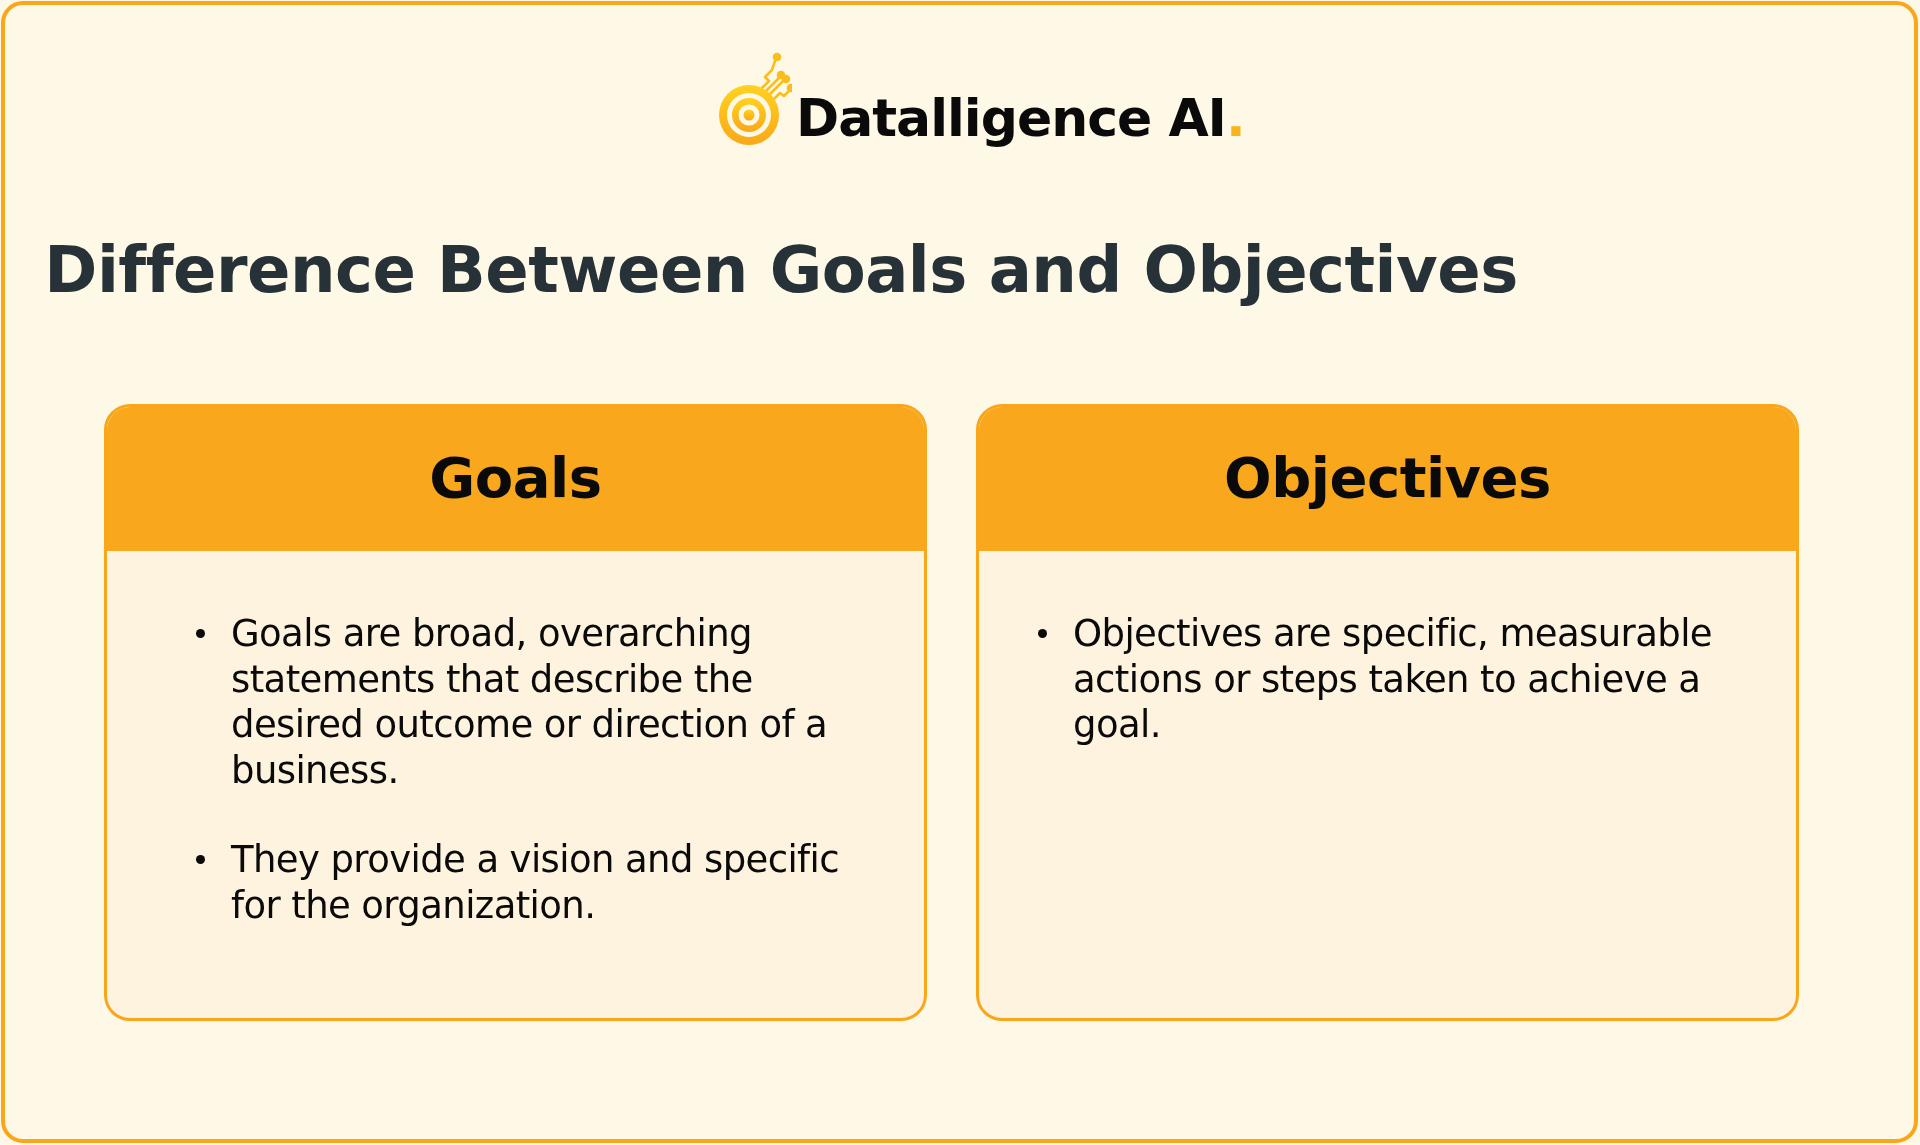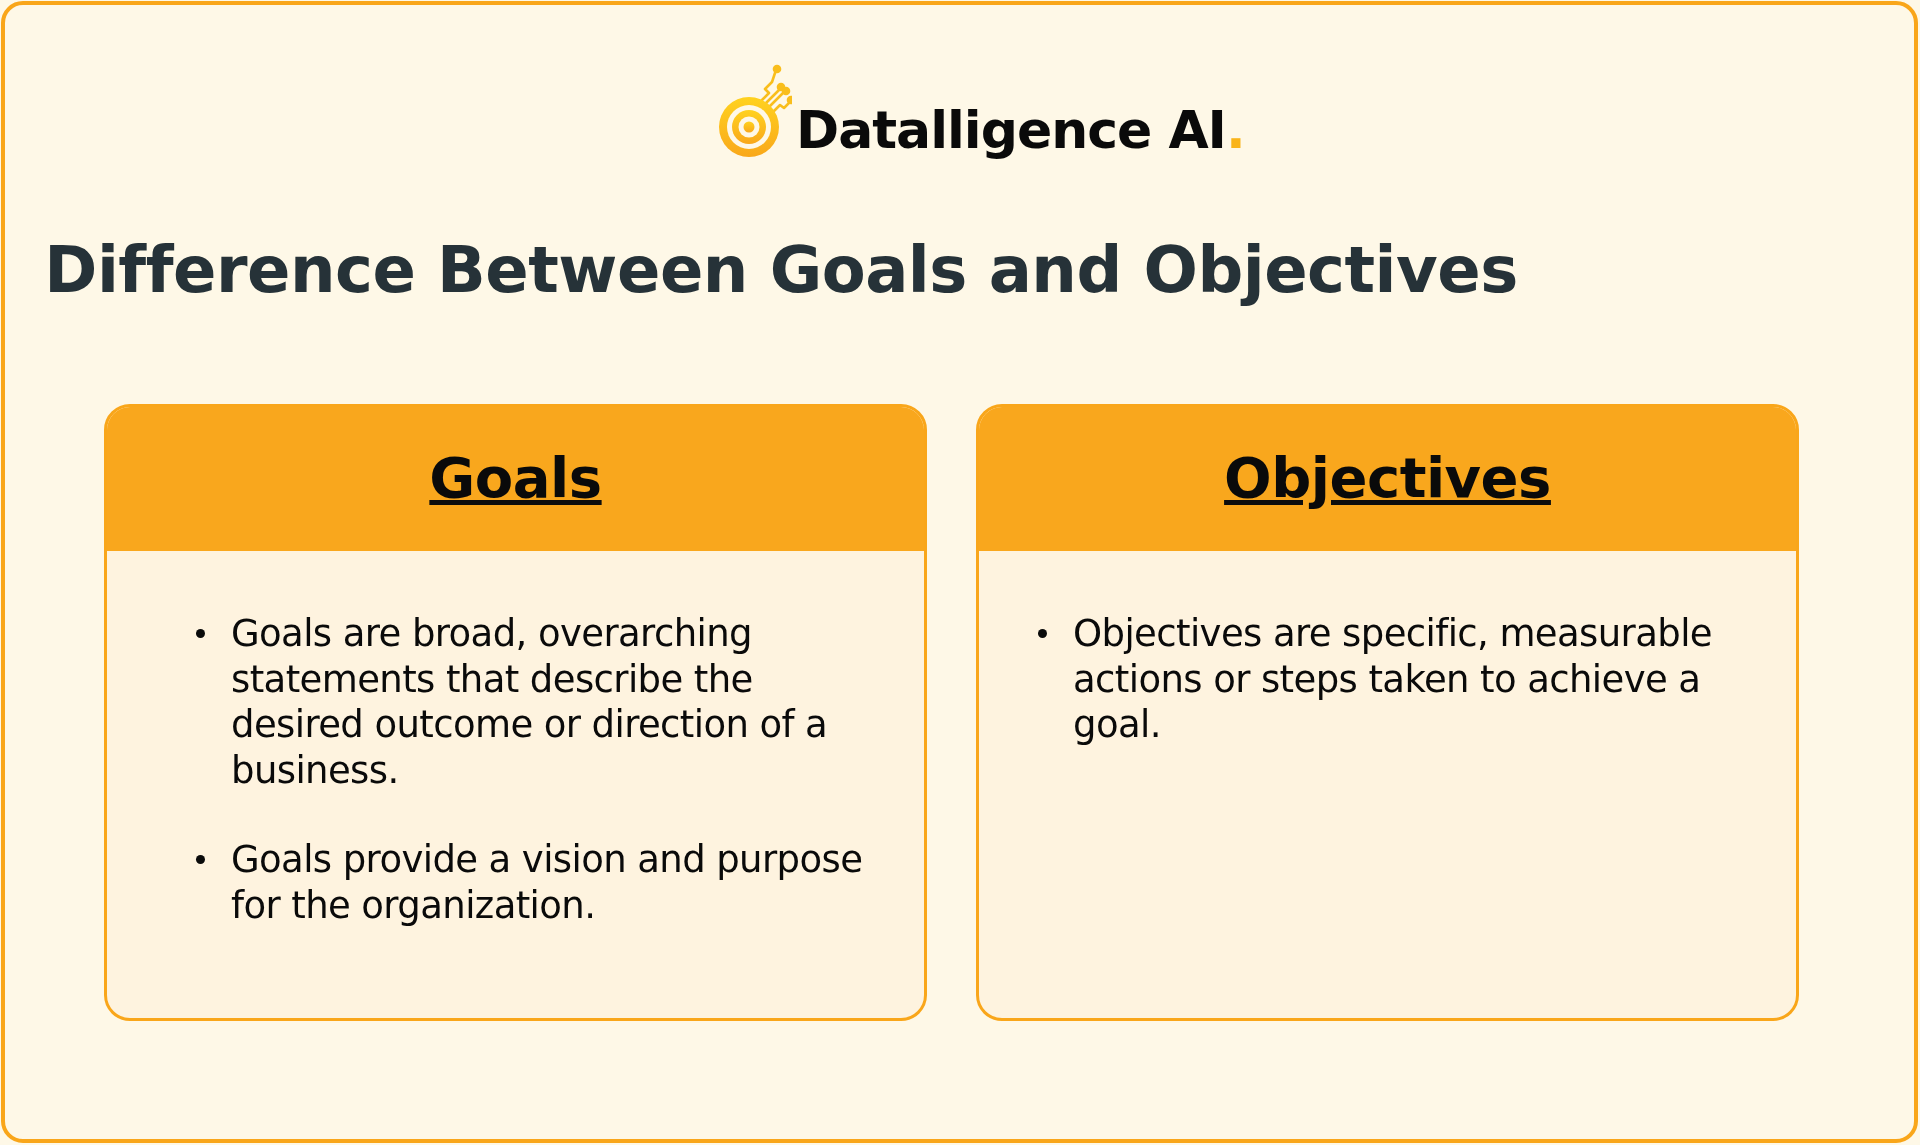--- a/index.html
+++ b/index.html
@@ -4,21 +4,21 @@
 <style>
   * { margin: 0; padding: 0; box-sizing: border-box; }
   html, body { width: 1920px; height: 1145px; background: #FEF8E7; overflow: hidden; }
   body { font-family: "Liberation Sans", "DejaVu Sans", sans-serif; color: #0d0d0d; }
 
   .frame {
     position: absolute; left: 1px; top: 1px; width: 1917px; height: 1142px;
     border: 4px solid #F9A61A; border-radius: 22px; background: #FEF8E7;
   }
 
-  .brand { position: absolute; left: 714px; top: 56px; height: 104px; display: flex; align-items: flex-end; }
+  .brand { position: absolute; left: 714px; top: 44px; height: 104px; display: flex; align-items: flex-end; }
   .brand-icon { width: 78px; height: 104px; display: block; }
   .brand-name {
     font-family: "DejaVu Sans", sans-serif; font-weight: bold; font-size: 52px;
     letter-spacing: -1px; color: #0a0a0a; margin-left: 4px; line-height: 1; padding-bottom: 4px;
   }
   .brand-dot { color: #F9B41B; }
 
   .page-title {
     position: absolute; left: 0; top: 232px; width: 1562px; text-align: center;
     font-family: "DejaVu Sans", sans-serif; font-weight: bold; font-size: 64px;
@@ -27,21 +27,20 @@
 
   .card {
     position: absolute; top: 404px; width: 823px; height: 617px;
     border: 3px solid #F9A61A; border-radius: 26px; background: #FEF3DF; overflow: hidden;
   }
   .card.left { left: 104px; }
   .card.right { left: 976px; }
   .card-header {
     height: 147px; background: #F9A71D; display: flex; align-items: center; justify-content: center;
     margin: -3px -3px 0 -3px;
-    text-decoration: underline;
   }
   .card-title {
     font-family: "DejaVu Sans", sans-serif; font-weight: bold; font-size: 56px; color: #0a0a0a;
     letter-spacing: -0.5px;
   }
   .card-body { padding: 60px 44px 0 0; }
   .bullets { list-style: none; }
   .bullet {
     position: relative; font-family: "DejaVu Sans", sans-serif; font-size: 37px; line-height: 45.5px;
     color: #0a0a0a; margin-bottom: 44px; letter-spacing: -0.6px;
@@ -95,21 +94,21 @@
     <h2 class="card-title">Goals</h2>
   </div>
   <div class="card-body">
     <ul class="bullets">
       <li class="bullet">
         <span class="bullet-dot"></span>
         <span>Goals are broad, overarching statements that describe the desired outcome or direction of a business.</span>
       </li>
       <li class="bullet">
         <span class="bullet-dot"></span>
-        <span>Goals provide a vision and purpose for the organization.</span>
+        <span>They provide a vision and specific for the organization.</span>
       </li>
     </ul>
   </div>
 </section>
 
 <section class="card right">
   <div class="card-header">
     <h2 class="card-title">Objectives</h2>
   </div>
   <div class="card-body">

